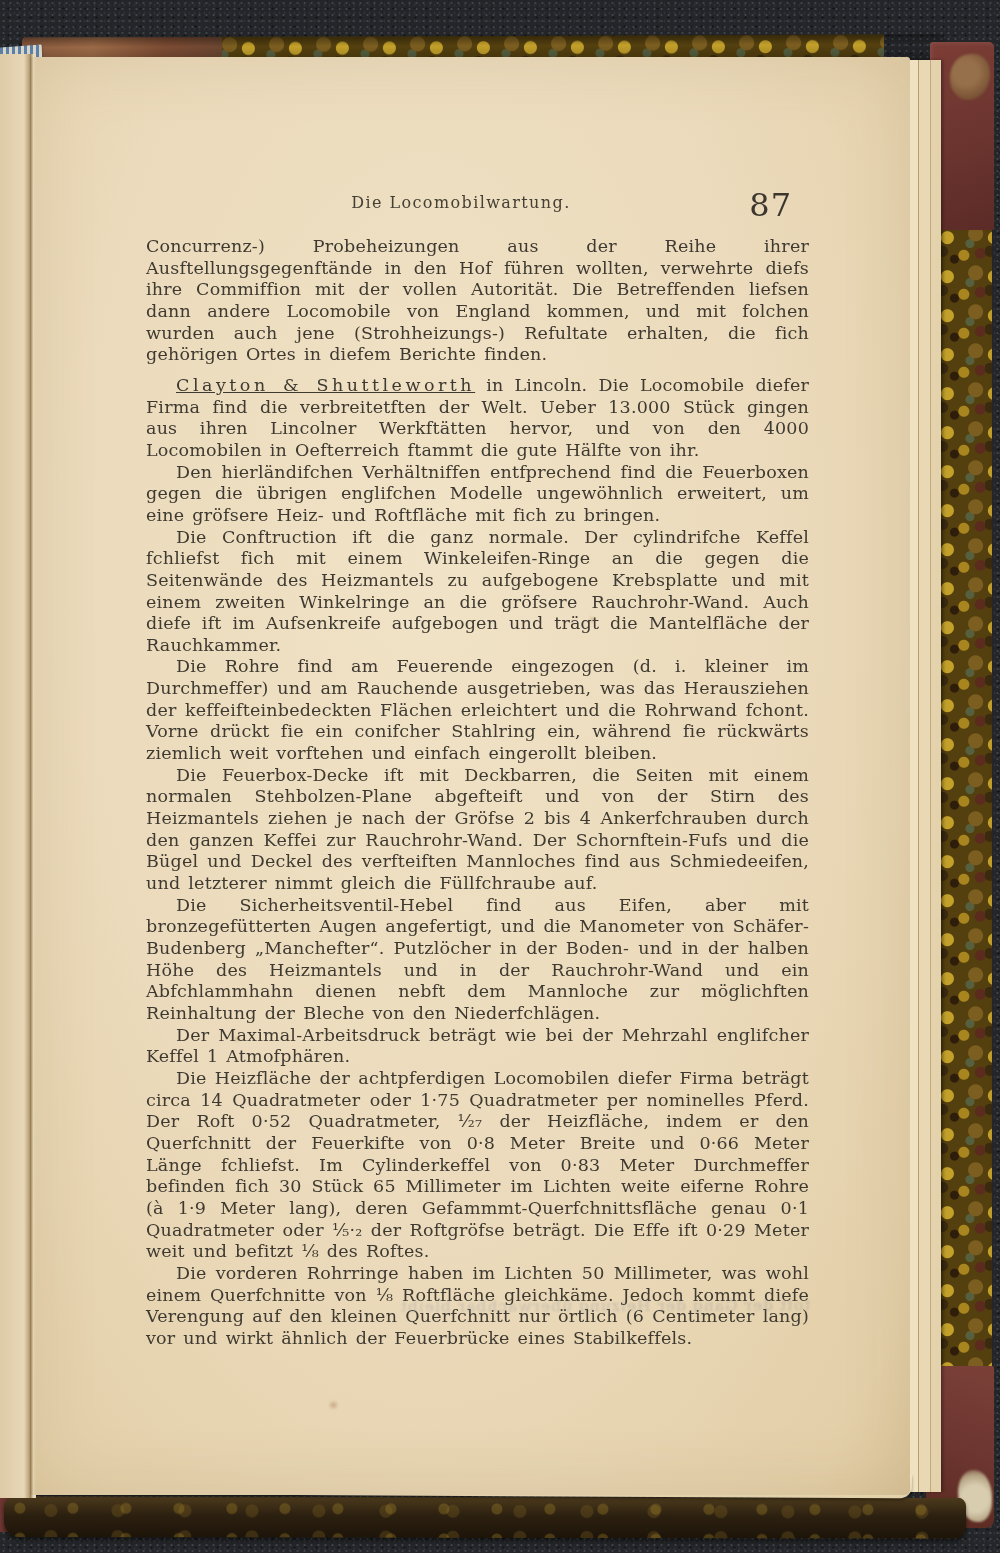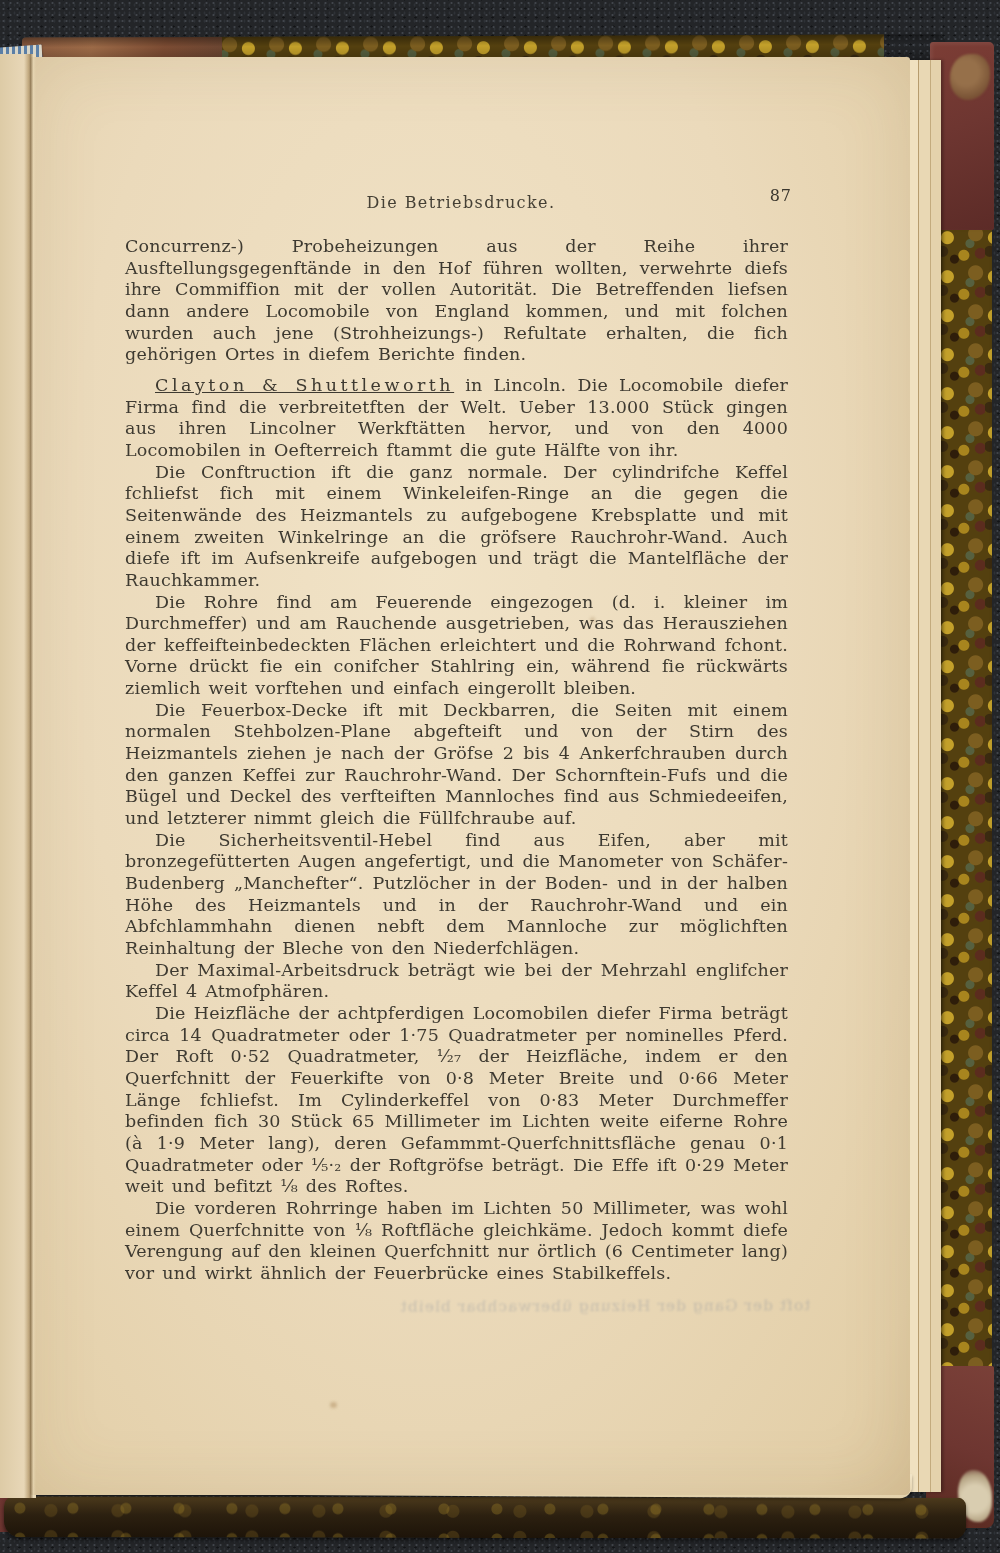--- a/index.html
+++ b/index.html
@@ -66,22 +66,22 @@
   
   .facing{position:absolute;left:0;top:54px;width:36px;height:1444px;background:linear-gradient(90deg,#ddcba6 0%,#e7d6b6 60%,#ead9ba 100%);}
   .page{position:absolute;left:30px;top:57px;width:880px;height:1438px;border-radius:2px 3px 5px 2px;
     background:radial-gradient(ellipse at 45% 35%, #f1e3c7 0%, #ebdabb 52%, #e3cfa8 90%, #dcc69d 100%);
     box-shadow:inset 0 0 70px rgba(120,90,40,.14);}
   .gutter{position:absolute;left:24px;top:54px;width:12px;height:1444px;z-index:5;
     background:linear-gradient(90deg, rgba(140,110,60,0) 0%, rgba(150,118,66,.5) 40%, rgba(92,66,30,.55) 55%, rgba(235,220,185,.55) 78%, rgba(0,0,0,0) 100%);}
   
   .header-row{position:absolute;left:100px;top:136px;width:662px;height:30px;color:#454035;}
   .running-title{position:absolute;left:0;width:100%;text-align:center;font-size:16px;letter-spacing:1.4px;}
-  .page-number{position:absolute;right:0;top:-7px;font-size:16px;letter-spacing:1px;color:#3b372e;}
-  .body-text{position:absolute;left:95px;top:179px;width:663px;color:#3e3a31;}
+  .page-number{position:absolute;right:0;top:-7px;font-size:32px;letter-spacing:1px;color:#3b372e;}
+  .body-text{position:absolute;left:116px;top:179px;width:663px;color:#3e3a31;}
   .body-text p{margin:0;text-indent:30px;text-align:justify;font-size:17.5px;line-height:21.65px;letter-spacing:0.2px;word-spacing:2.2px;}
   .body-text p.noindent{text-indent:0;}
   .body-text p.gap-top{margin-top:9px;}
   .sperr{letter-spacing:3.5px;text-decoration:underline;}
   .showthrough{position:absolute;left:310px;top:1240px;width:530px;transform:scaleX(-1) rotate(0.2deg);
     color:#7d8798;opacity:.32;filter:blur(1.1px);font-size:15.5px;letter-spacing:1px;text-align:center;}
   .fox{position:absolute;border-radius:50%;filter:blur(1.5px);}
   .fox.a{left:300px;top:1345px;width:7px;height:6px;background:rgba(150,110,60,.35);}
   .fox.b{left:560px;top:560px;width:5px;height:5px;background:rgba(140,105,55,.25);}
   .fox.c{left:205px;top:980px;width:4px;height:4px;background:rgba(130,95,50,.3);}
@@ -106,32 +106,33 @@
     </div>
   <div class="cover-bl"></div>
   <div class="bottom-edge"></div>
 
   <div class="stack"></div>
   <div class="under-sliver"></div>
   <div class="facing"></div>
 
   <div class="page">
     <div class="header-row">
-      <div class="running-title">Die Betriebsdrucke.</div>
+      <div class="running-title">Die Locomobilwartung.</div>
       <div class="page-number">87</div>
     </div>
 
     <div class="body-text">
       <p class="noindent">Concurrenz-) Probeheizungen aus der Reihe ihrer Ausftellungsgegenftände in den Hof führen wollten, verwehrte diefs ihre Commiffion mit der vollen Autorität. Die Betreffenden liefsen dann andere Locomobile von England kommen, und mit folchen wurden auch jene (Strohheizungs-) Refultate erhalten, die fich gehörigen Ortes in diefem Berichte finden.</p>
       <p class="gap-top"><span class="sperr">Clayton &amp; Shuttleworth</span><span> in Lincoln. Die Locomobile diefer Firma find die verbreitetften der Welt. Ueber 13.000 Stück gingen aus ihren Lincolner Werkftätten hervor, und von den 4000 Locomobilen in Oefterreich ftammt die gute Hälfte von ihr.</span></p>
+      <p>Den hierländifchen Verhältniffen entfprechend find die Feuerboxen gegen die übrigen englifchen Modelle ungewöhnlich erweitert, um eine gröfsere Heiz- und Roftfläche mit fich zu bringen.</p>
       <p>Die Conftruction ift die ganz normale. Der cylindrifche Keffel fchliefst fich mit einem Winkeleifen-Ringe an die gegen die Seitenwände des Heizmantels zu aufgebogene Krebsplatte und mit einem zweiten Winkelringe an die gröfsere Rauchrohr-Wand. Auch diefe ift im Aufsenkreife aufgebogen und trägt die Mantelfläche der Rauchkammer.</p>
       <p>Die Rohre find am Feuerende eingezogen (d. i. kleiner im Durchmeffer) und am Rauchende ausgetrieben, was das Herausziehen der keffeifteinbedeckten Flächen erleichtert und die Rohrwand fchont. Vorne drückt fie ein conifcher Stahlring ein, während fie rückwärts ziemlich weit vorftehen und einfach eingerollt bleiben.</p>
       <p>Die Feuerbox-Decke ift mit Deckbarren, die Seiten mit einem normalen Stehbolzen-Plane abgefteift und von der Stirn des Heizmantels ziehen je nach der Gröfse 2 bis 4 Ankerfchrauben durch den ganzen Keffei zur Rauchrohr-Wand. Der Schornftein-Fufs und die Bügel und Deckel des verfteiften Mannloches find aus Schmiedeeifen, und letzterer nimmt gleich die Füllfchraube auf.</p>
       <p>Die Sicherheitsventil-Hebel find aus Eifen, aber mit bronzegefütterten Augen angefertigt, und die Manometer von Schäfer-Budenberg „Manchefter“. Putzlöcher in der Boden- und in der halben Höhe des Heizmantels und in der Rauchrohr-Wand und ein Abfchlammhahn dienen nebft dem Mannloche zur möglichften Reinhaltung der Bleche von den Niederfchlägen.</p>
-      <p>Der Maximal-Arbeitsdruck beträgt wie bei der Mehrzahl englifcher Keffel 4 Atmofphären.</p>
+      <p>Der Maximal-Arbeitsdruck beträgt wie bei der Mehrzahl englifcher Keffel 1 Atmofphären.</p>
       <p>Die Heizfläche der achtpferdigen Locomobilen diefer Firma beträgt circa 14 Quadratmeter oder 1·75 Quadratmeter per nominelles Pferd. Der Roft 0·52 Quadratmeter, ¹⁄₂₇ der Heizfläche, indem er den Querfchnitt der Feuerkifte von 0·8 Meter Breite und 0·66 Meter Länge fchliefst. Im Cylinderkeffel von 0·83 Meter Durchmeffer befinden fich 30 Stück 65 Millimeter im Lichten weite eiferne Rohre (à 1·9 Meter lang), deren Gefammmt-Querfchnittsfläche genau 0·1 Quadratmeter oder ¹⁄₅·₂ der Roftgröfse beträgt. Die Effe ift 0·29 Meter weit und befitzt ¹⁄₈ des Roftes.</p>
       <p>Die vorderen Rohrringe haben im Lichten 50 Millimeter, was wohl einem Querfchnitte von ¹⁄₈ Roftfläche gleichkäme. Jedoch kommt diefe Verengung auf den kleinen Querfchnitt nur örtlich (6 Centimeter lang) vor und wirkt ähnlich der Feuerbrücke eines Stabilkeffels.</p>
     </div>
 
     <div class="showthrough">toft der Gang der Heizung überwachbar bleibt</div>
     <div class="fox a"></div>
     <div class="fox b"></div>
     <div class="fox c"></div>
   </div>
 

